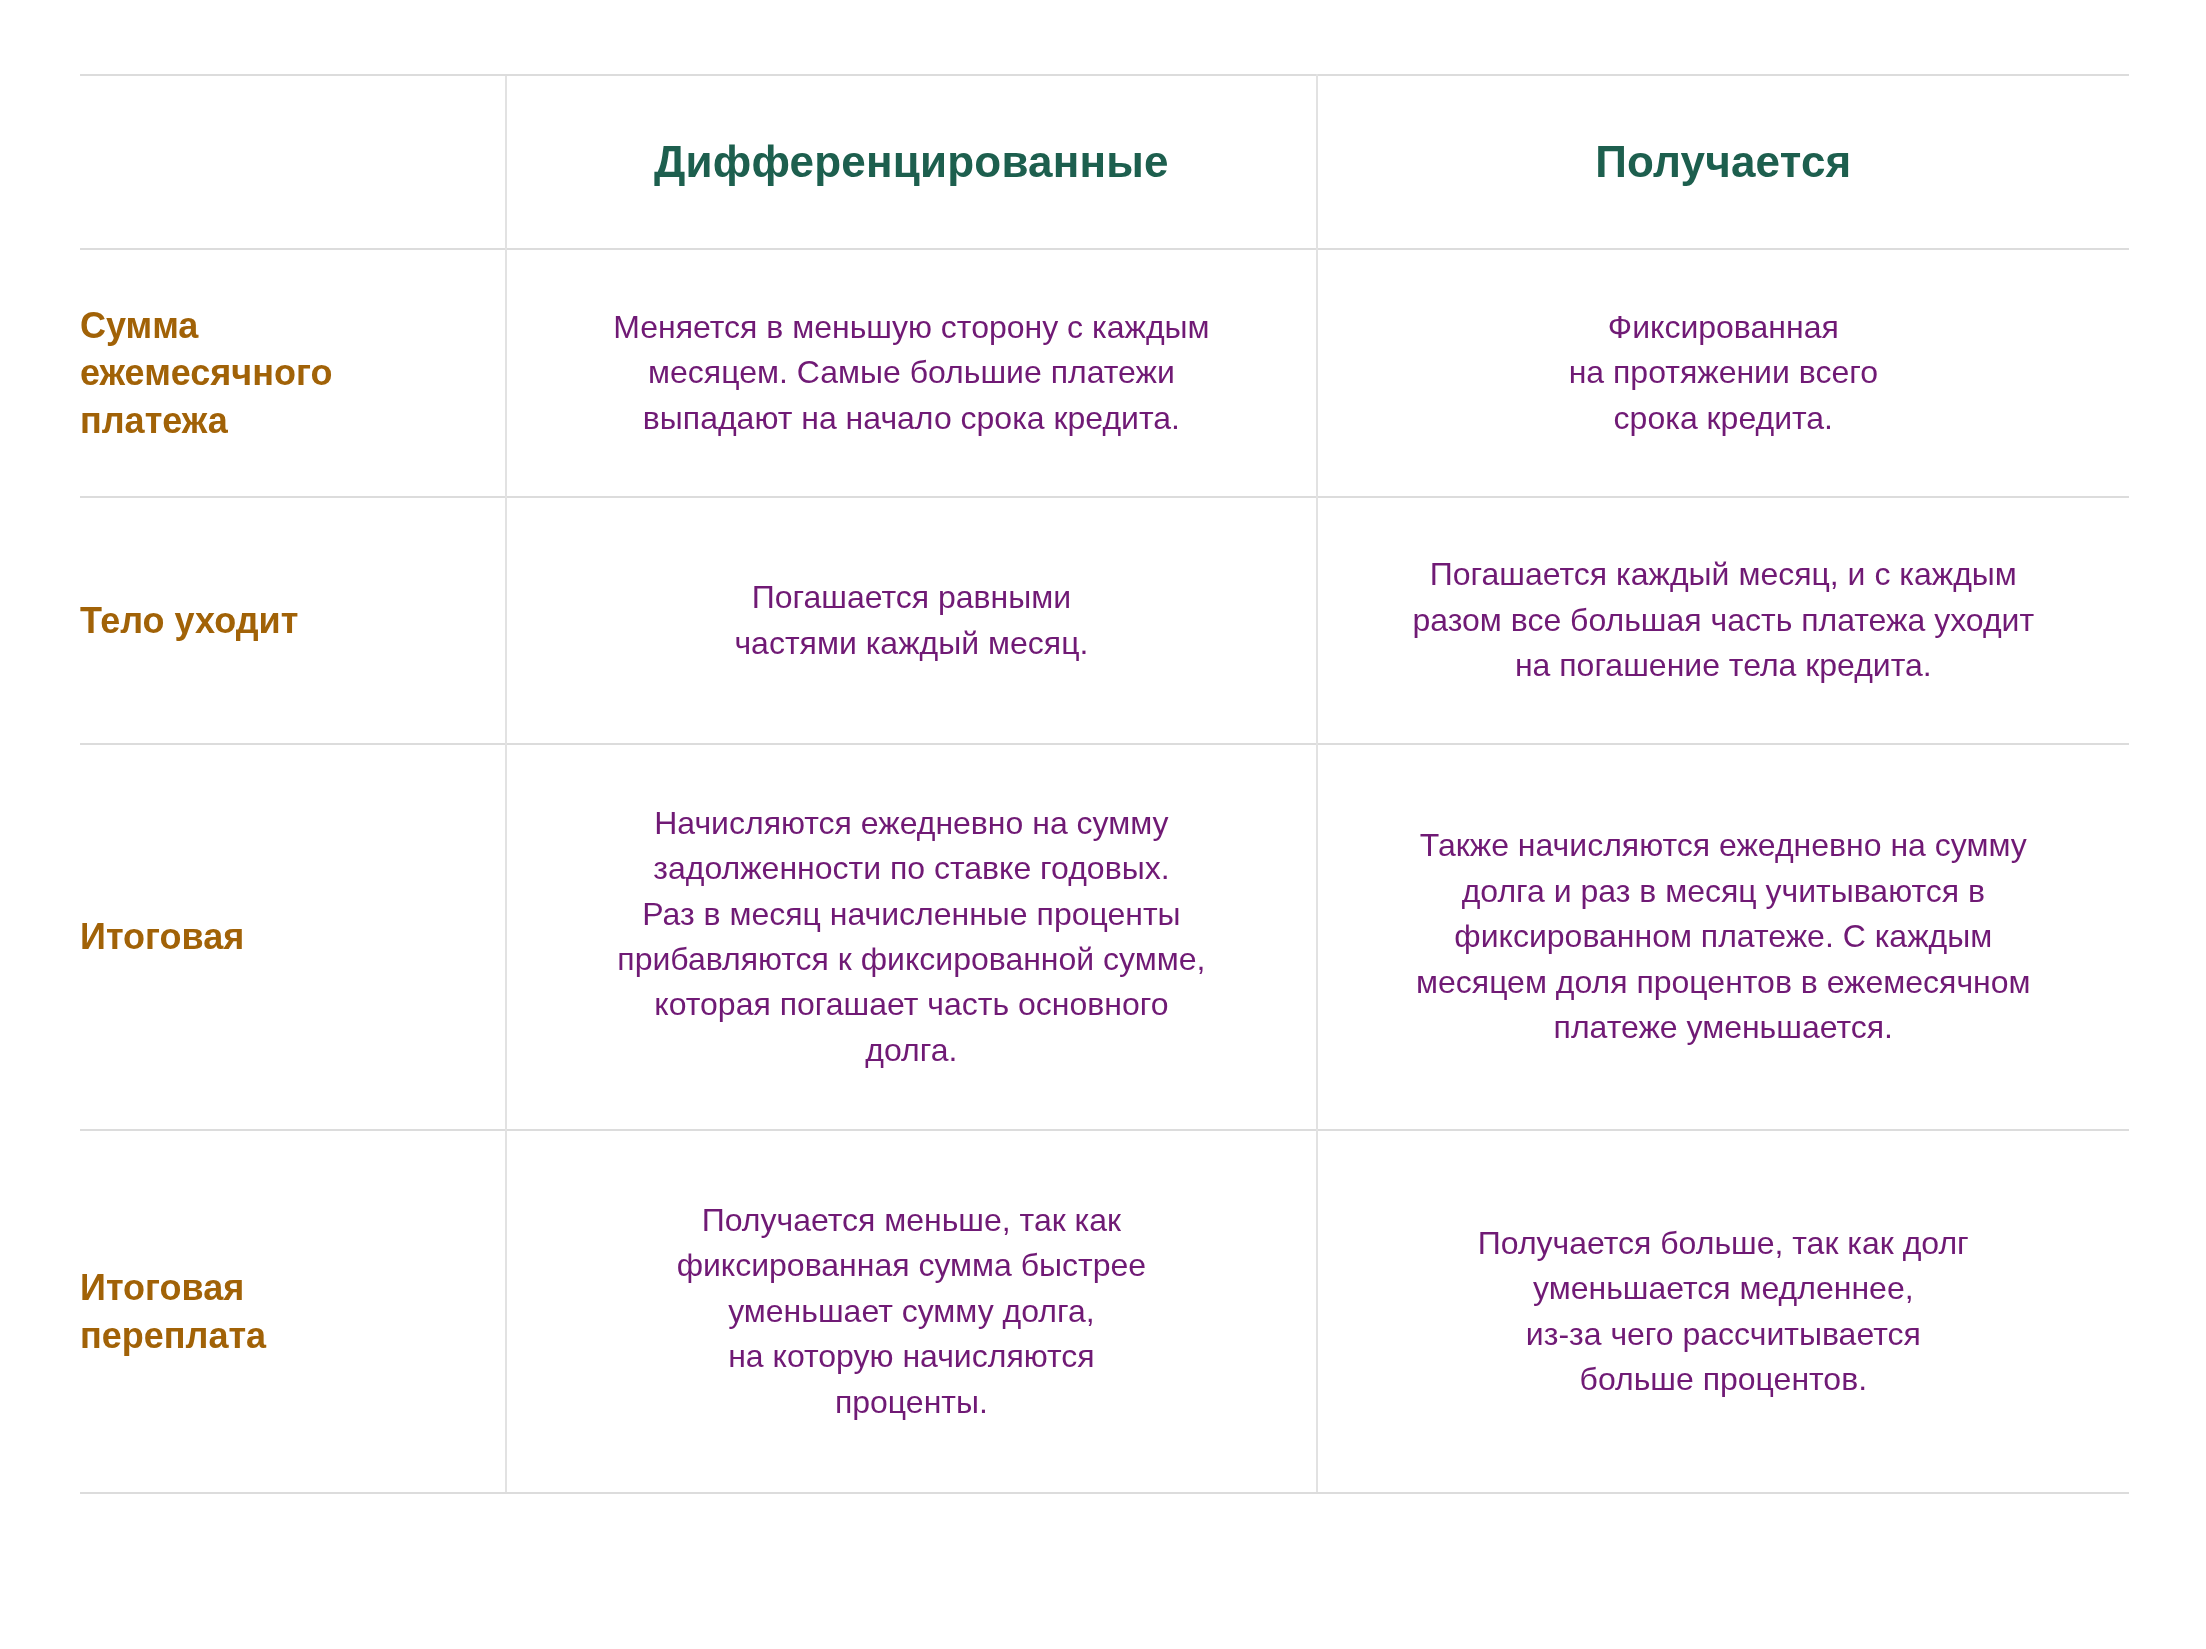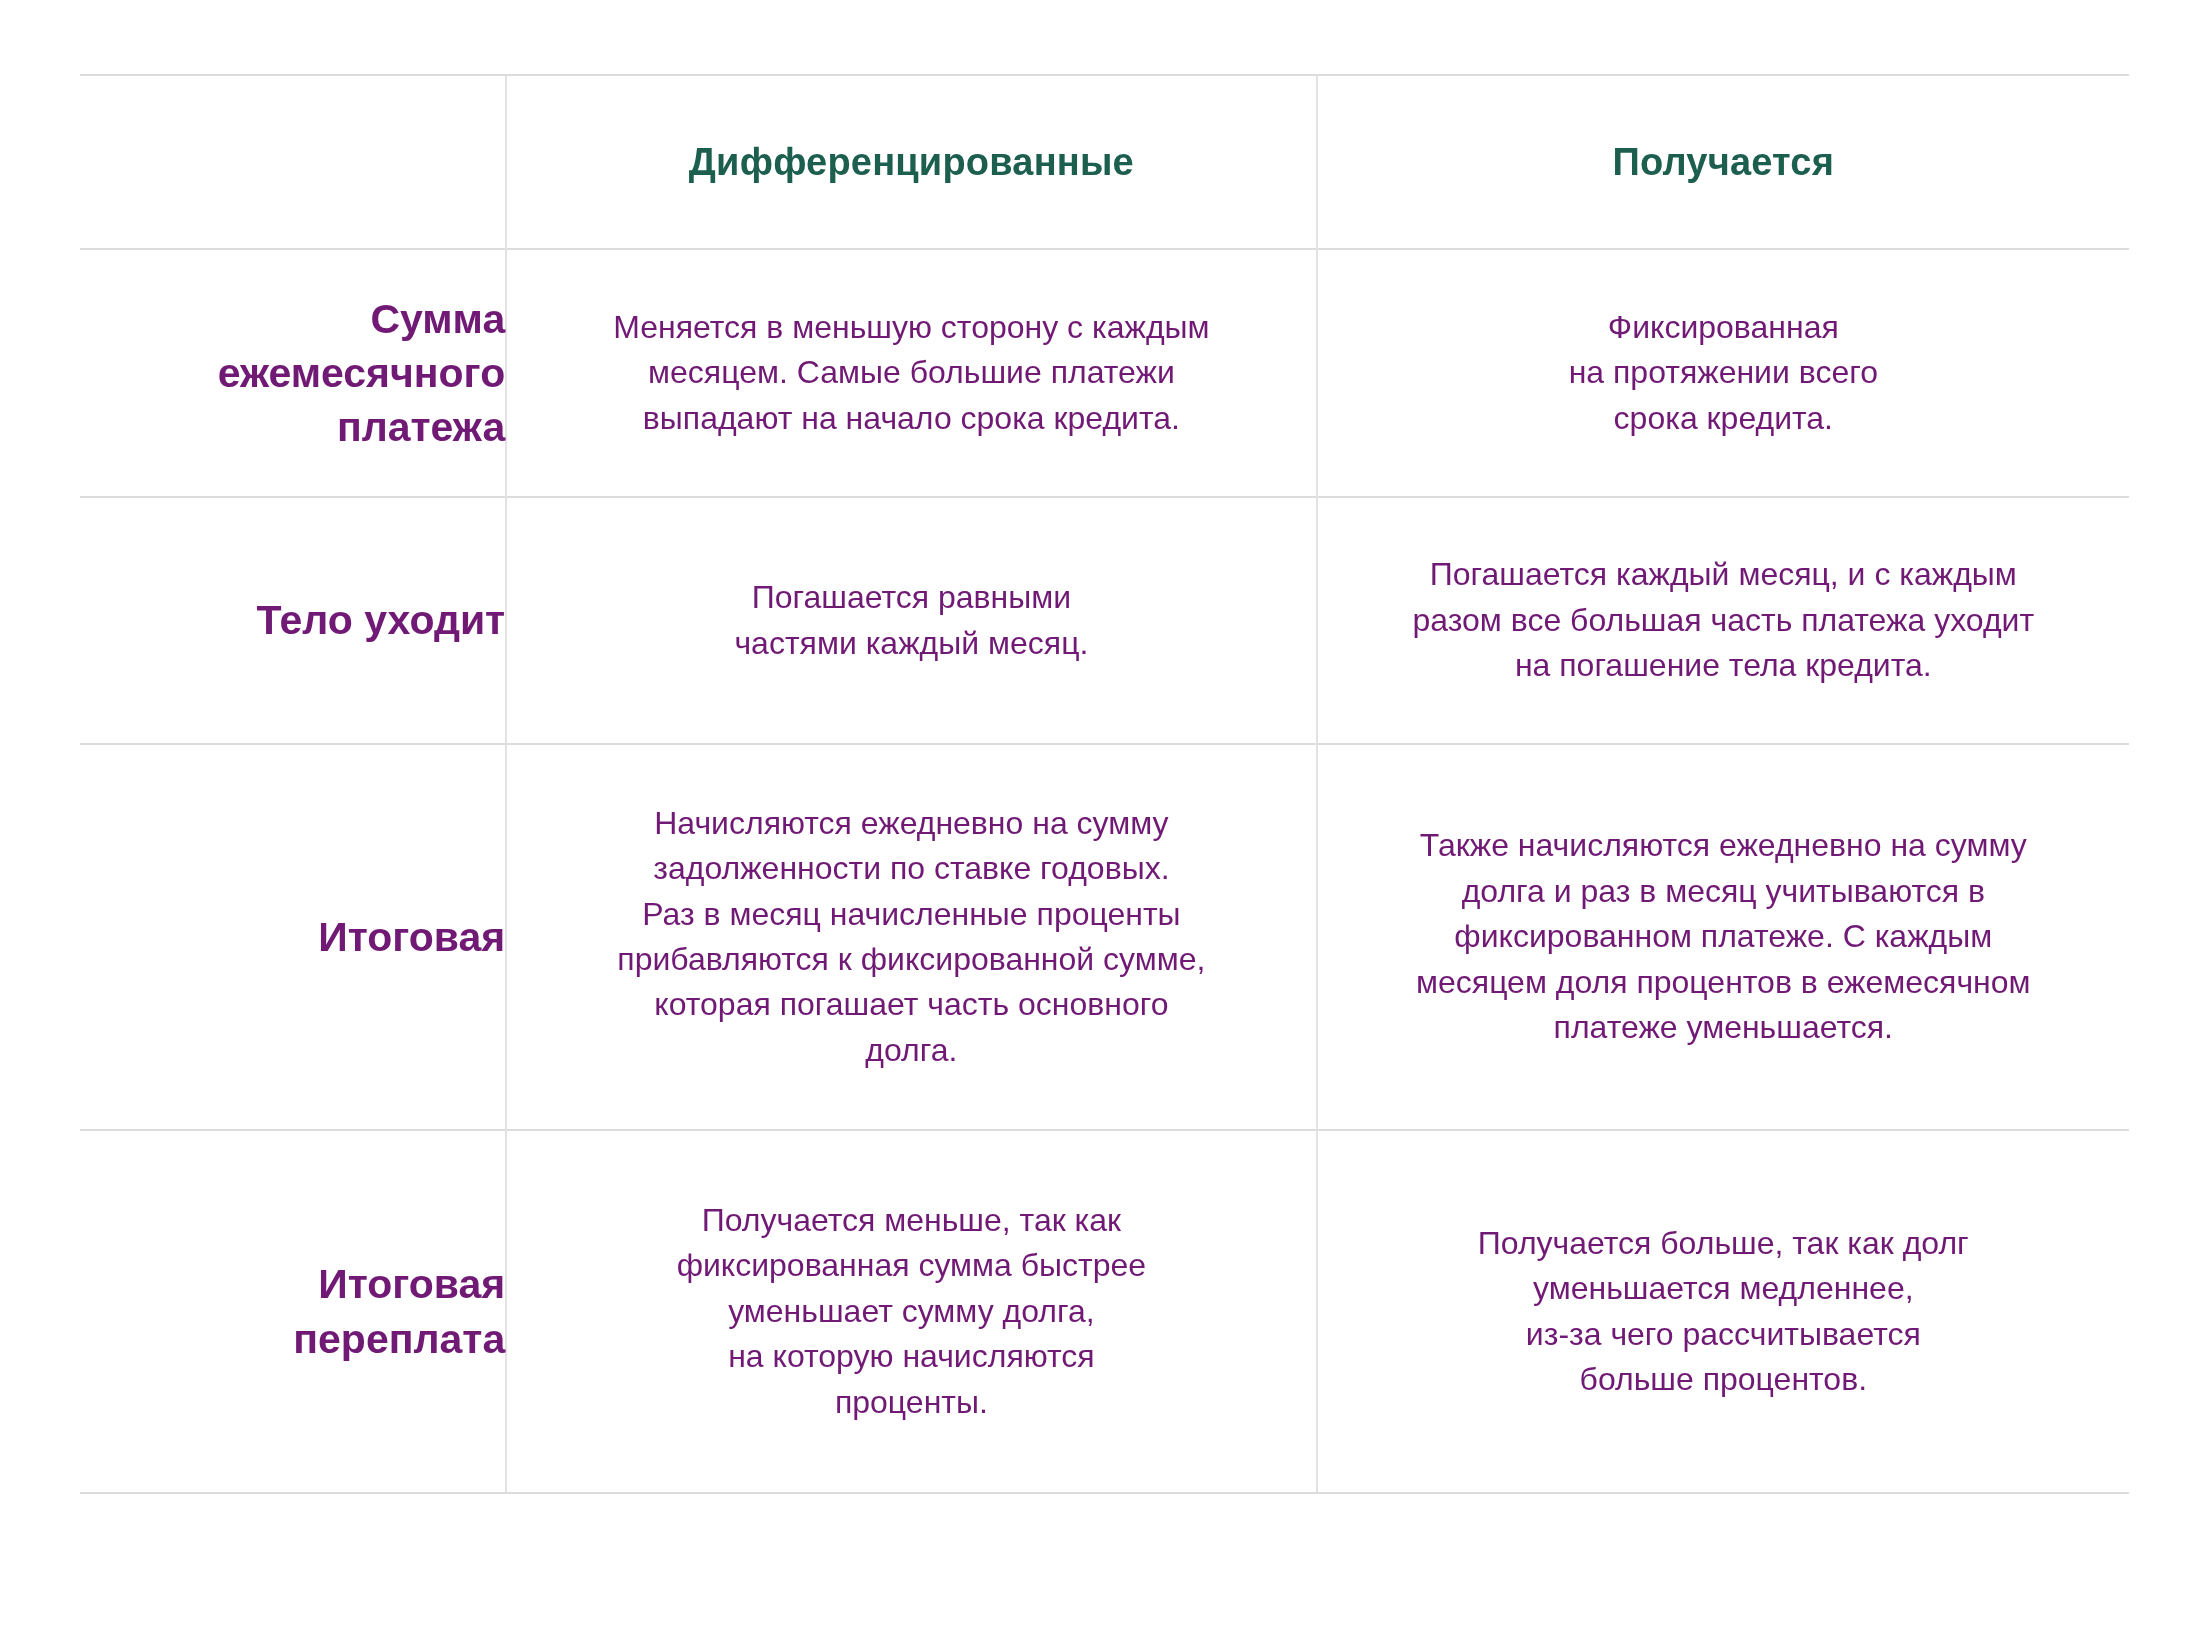--- a/index.html
+++ b/index.html
@@ -64,29 +64,29 @@
   .head-row th {
     height: 174px;
   }
 
   .head-label { }
 
   .head-diff, .head-ann {
     text-align: center;
     color: #1d5f4e;
     font-weight: bold;
-    font-size: 38px;
+    font-size: 44px;
     letter-spacing: 0.2px;
   }
 
   .cell-label {
-    text-align: right;
-    color: #701a75;
+    text-align: left;
+    color: #a16207;
     font-weight: bold;
-    font-size: 41px;
+    font-size: 36px;
     line-height: 1.32;
     padding: 25px 29px;
   }
 
   .cell-body {
     text-align: center;
     color: #701a75;
     font-size: 32px;
     line-height: 1.42;
     padding: 39px 45px;

